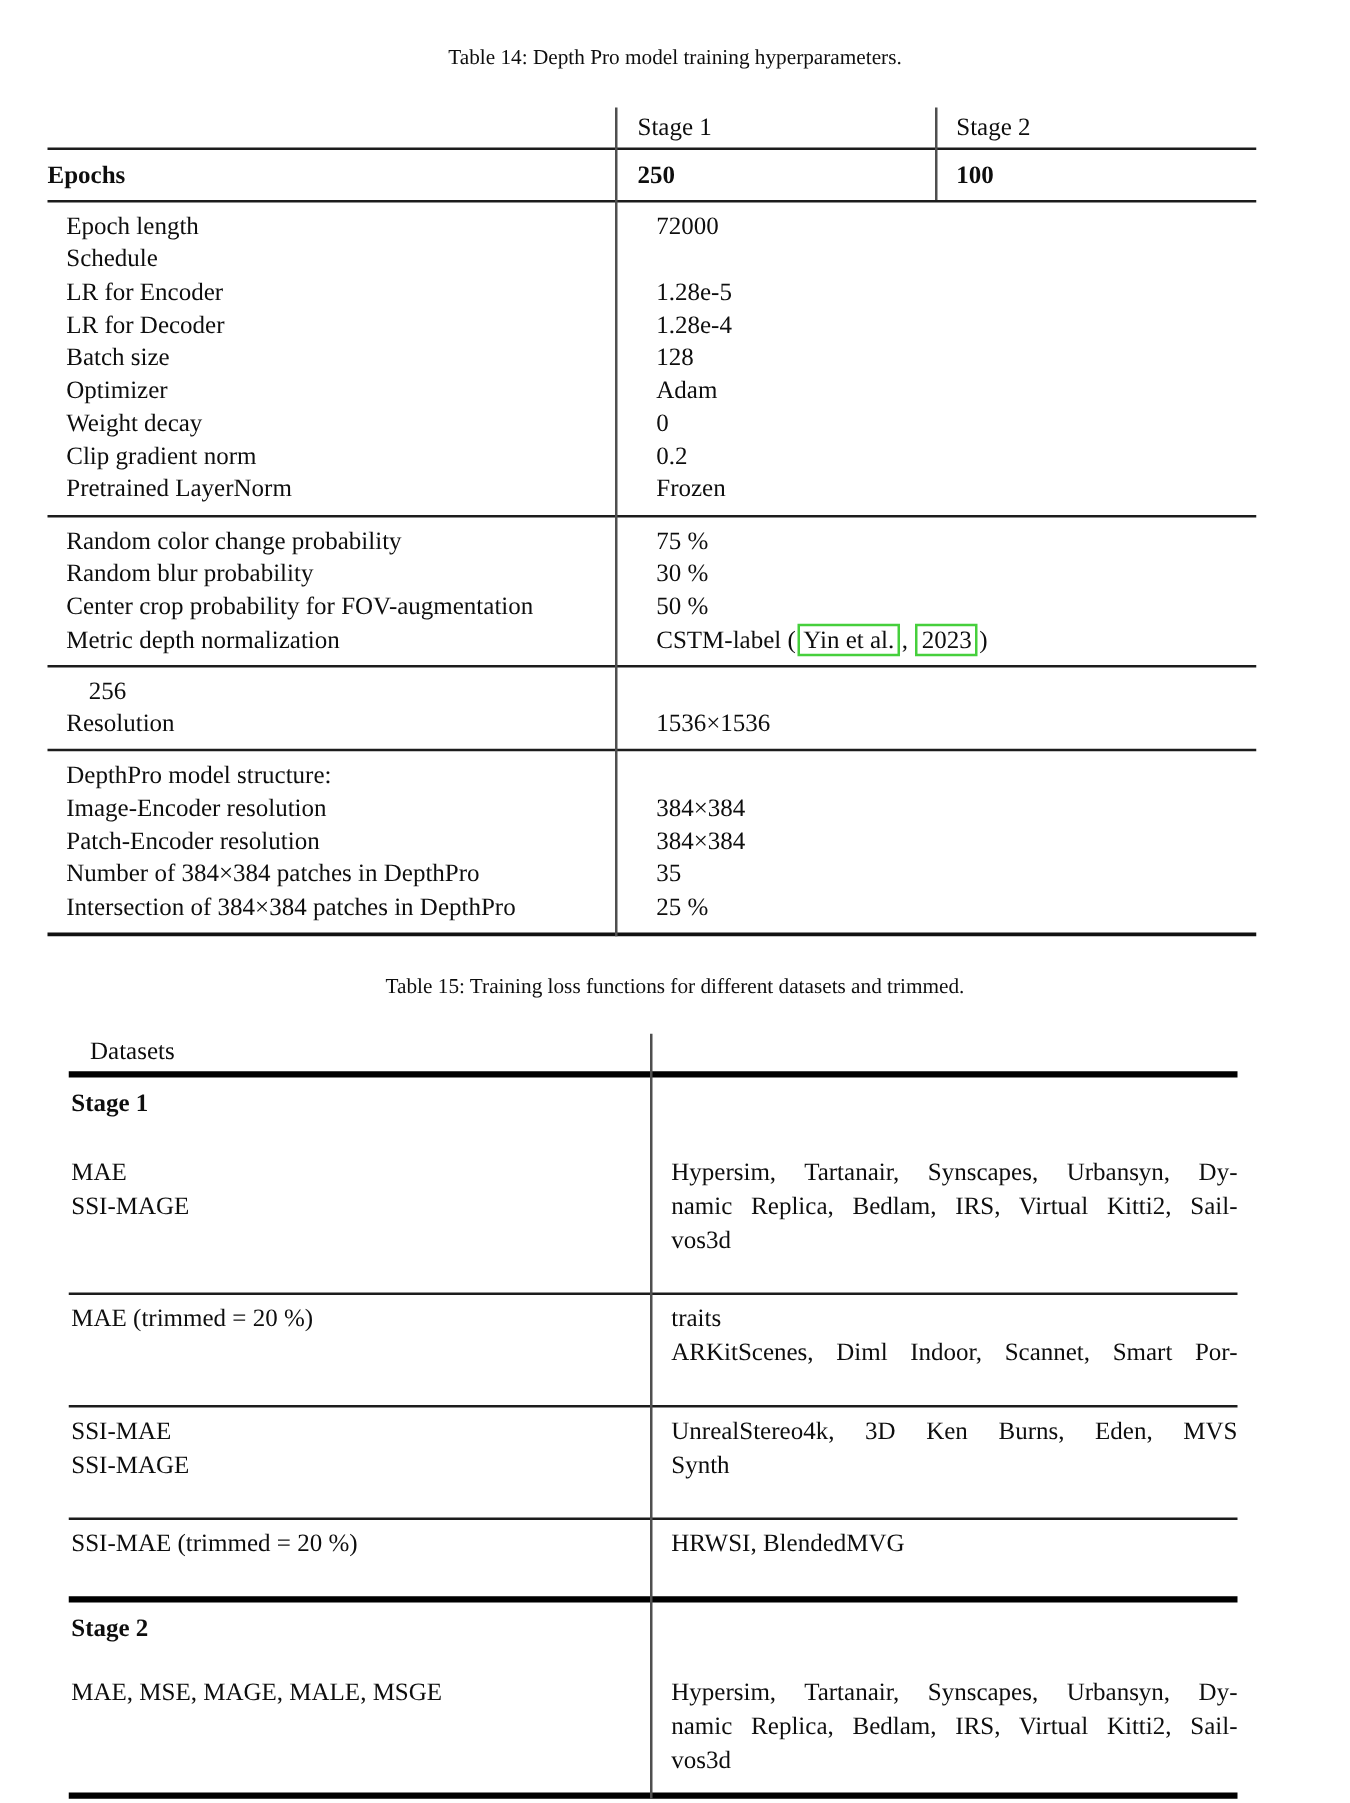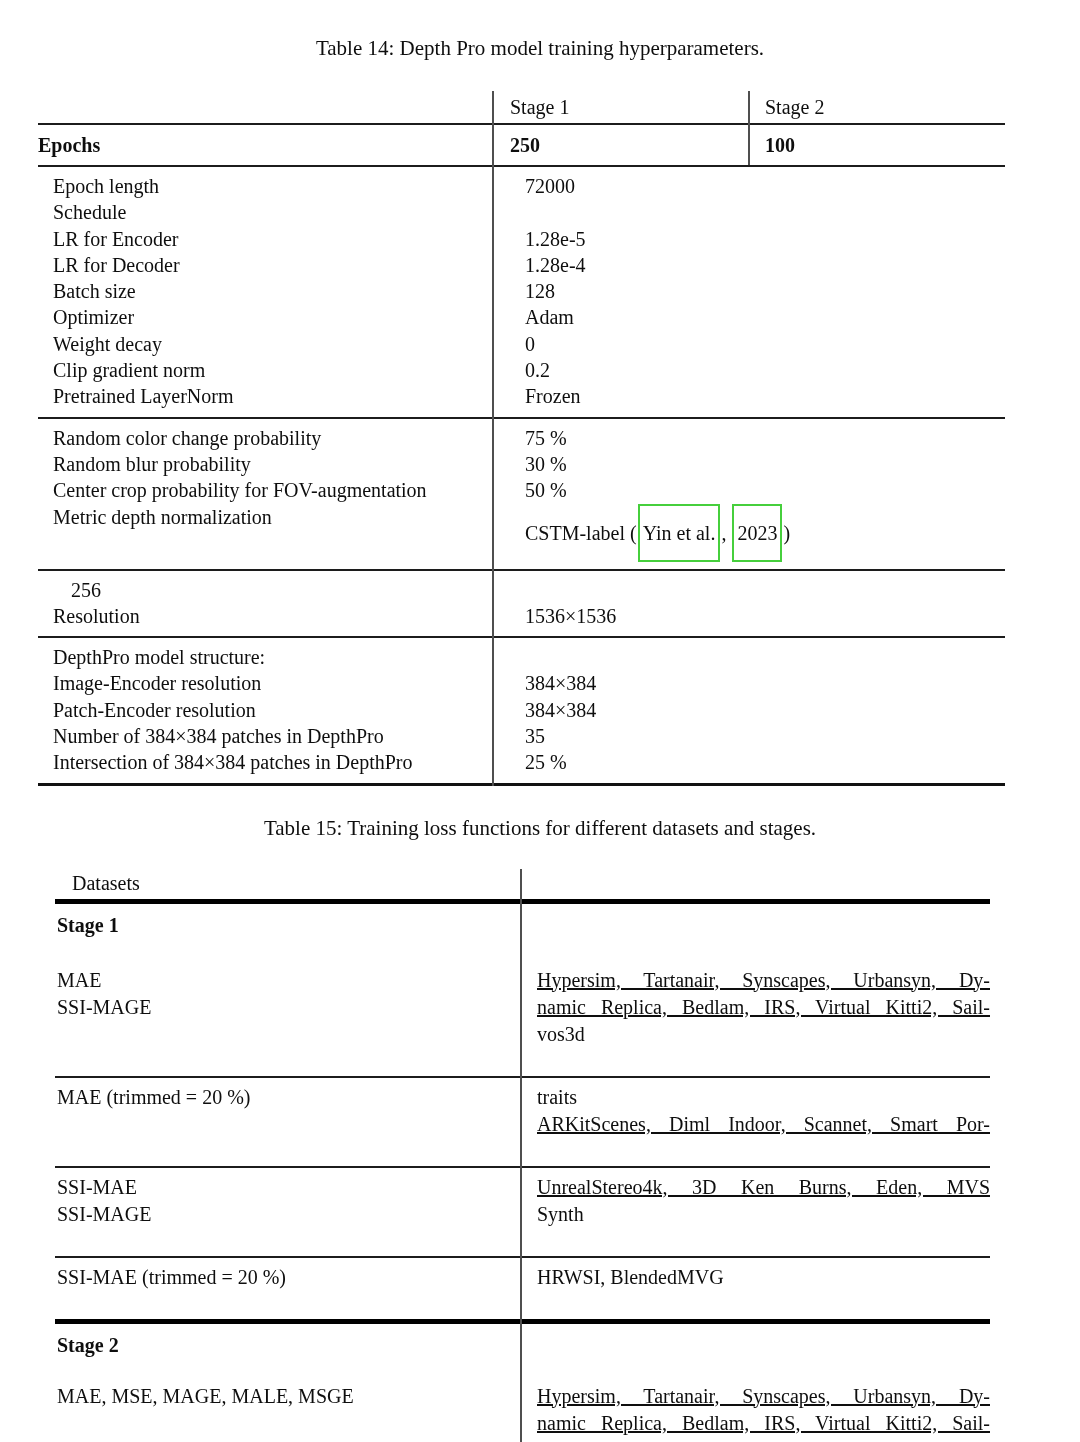--- a/index.html
+++ b/index.html
@@ -7,21 +7,21 @@
     position:relative;
     width:1080px;height:1442px;
     background:#ffffff;
     color:#0e0e0e;
     font-family:"Liberation Serif","DejaVu Serif",serif;
     font-size:20px;
     overflow:hidden;
   }
   .caption{
     text-align:center;
-    font-size:21px;
+    font-size:17px;
   }
   .cap14{margin:36px 40px 30px 40px;}
   .cap15{margin:30px 40px 28px 40px;}
 
   
   .t14{
     position:relative;
     margin-left:38px;
     width:967px;
   }
@@ -41,21 +41,21 @@
   .t14-epochs{height:40px;font-weight:bold;}
   .t14-epochs .c1,.t14-epochs .c2,.t14-epochs .c3{display:flex;align-items:center;height:100%;}
   .rule{background:#1c1c1c;height:2px;}
   .rule.final{height:3px;background:#111;}
   .t14-block{padding:6px 0 7px 0;margin-left:15px;}
   .t14-row{display:flex;line-height:26.3px;}
   .t14-row .lab{width:454px;flex:0 0 auto;}
   .t14-row .val{flex:1;padding-left:18px;box-sizing:border-box;}
   .citebox{
     border:2px solid var(--cite,#46cf3c);
-    padding:16px 3px;
+    padding:0 3px;
     margin:0 1px;
     display:inline-block;
     line-height:22px;
   }
 
   
   .t15{
     position:relative;
     margin-left:55px;
     width:935px;
@@ -76,21 +76,21 @@
     padding:8px 0 0 2px;
     margin-bottom:22px;
     line-height:27px;
   }
   .t15-title.sec2{margin-bottom:18px;}
   .t15-row{display:flex;padding:6px 0 28px 0;}
   .t15-row.sec2{padding-bottom:12px;}
   .t15-loss{width:465px;flex:0 0 auto;box-sizing:border-box;padding-left:2px;padding-right:30px;}
   .t15-data{flex:1;box-sizing:border-box;padding-left:17px;}
   .line{line-height:27px;}
-  .line.just{text-align:justify;text-align-last:justify;text-decoration:underline;}
+  .line.just{text-align:justify;text-align-last:justify;}
 </style>
 </head>
 <body>
 
 <div class="page">
 
   <div class="caption cap14">Table 14: Depth Pro model training hyperparameters.</div>
 
   <div class="t14">
     <div class="vline vline1"></div>
@@ -197,21 +197,21 @@
           </div>
           <div class="t14-row">
             <div class="lab">Intersection of 384×384 patches in DepthPro</div>
             <div class="val">25 %</div>
           </div>
         </div>
         <div class="rule final"></div>
       </div>
   </div>
 
-  <div class="caption cap15">Table 15: Training loss functions for different datasets and stages.</div>
+  <div class="caption cap15">Table 15: Training loss functions for different datasets and trimmed.</div>
 
   <div class="t15">
     <div class="vline"></div>
 
     <div class="t15-head">
       <div class="hc2">Datasets</div>
     </div>
     <div class="rule15 thick"></div>
 
     <div id="t15-body">

